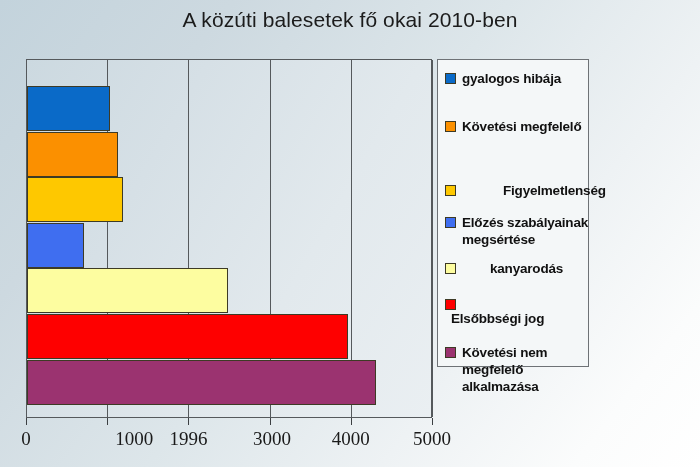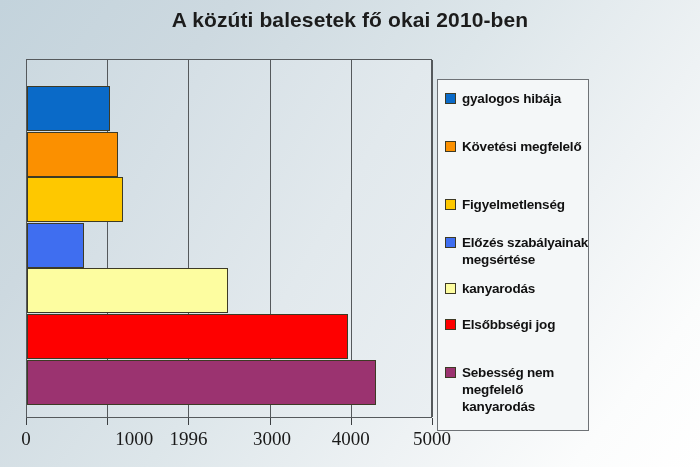--- a/index.html
+++ b/index.html
@@ -22,21 +22,21 @@
 
   
   #chart-title {
     position: absolute;
     left: 0;
     top: 8px;
     width: 700px;
     text-align: center;
     font-family: "Liberation Sans", sans-serif;
     font-size: 21px;
-    font-weight: 700;
+    font-weight: 400;
     color: #1c1c1c;
     letter-spacing: 0.1px;
     white-space: nowrap;
   }
 
   
   #plot-area {
     position: absolute;
     left: 26px;
     top: 59px;
@@ -94,25 +94,24 @@
     transform: translateX(-50%);
     white-space: nowrap;
   }
 
   
   #legend {
     position: absolute;
     left: 437px;
     top: 59px;
     width: 152px;
-    height: 352px;
+    height: 308px;
     background: #f4f7f8;
     border: 1px solid #6e7276;
     box-sizing: border-box;
-    margin-top: 20px;
   }
   .legend-row {
     position: absolute;
     left: 7px;
     display: flex;
     align-items: flex-start;
     width: 146px;
   }
   .legend-swatch {
     width: 11px;
@@ -175,35 +174,35 @@
 
   <div id="legend">
       <div class="legend-row" style="top: 10px;">
         <span class="legend-swatch" style="background: rgb(10, 106, 200);"></span>
         <span class="legend-label">gyalogos hibája</span>
       </div>
       <div class="legend-row" style="top: 58px;">
         <span class="legend-swatch" style="background: rgb(251, 144, 0);"></span>
         <span class="legend-label">Követési megfelelő</span>
       </div>
-      <div class="legend-row" style="top: 116px;">
+      <div class="legend-row" style="top: 122px; gap: 41px;">
         <span class="legend-swatch" style="background: rgb(254, 200, 0);"></span>
         <span class="legend-label">Figyelmetlenség</span>
       </div>
       <div class="legend-row" style="top: 154px;">
         <span class="legend-swatch" style="background: rgb(63, 110, 240);"></span>
         <span class="legend-label">Előzés szabályainak megsértése</span>
       </div>
-      <div class="legend-row" style="top: 200px;">
+      <div class="legend-row" style="top: 200px; gap: 28px;">
         <span class="legend-swatch" style="background: rgb(253, 253, 160);"></span>
         <span class="legend-label">kanyarodás</span>
       </div>
-      <div class="legend-row" style="top: 236px;">
+      <div class="legend-row" style="top: 236px; flex-direction: column;">
         <span class="legend-swatch" style="background: rgb(254, 0, 0);"></span>
         <span class="legend-label">Elsőbbségi jog</span>
       </div>
       <div class="legend-row" style="top: 284px;">
         <span class="legend-swatch" style="background: rgb(155, 51, 112);"></span>
-        <span class="legend-label">Sebesség nem megfelelő kanyarodás</span>
+        <span class="legend-label">Követési nem megfelelő alkalmazása</span>
       </div>
     </div>
 
 </div>
 
 </body></html>

